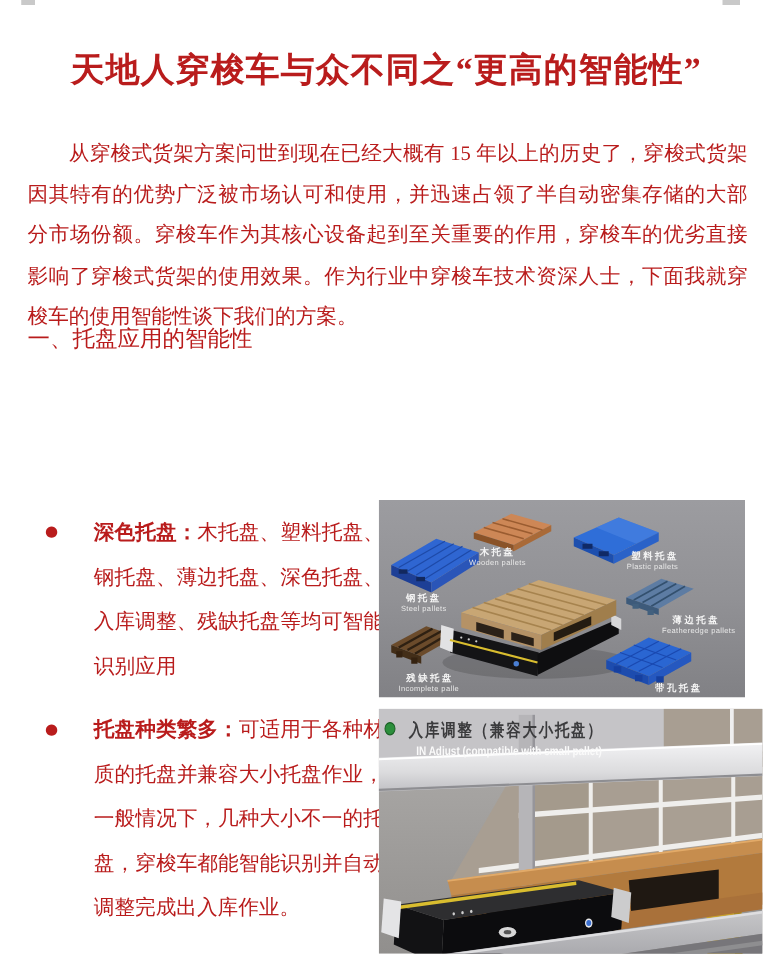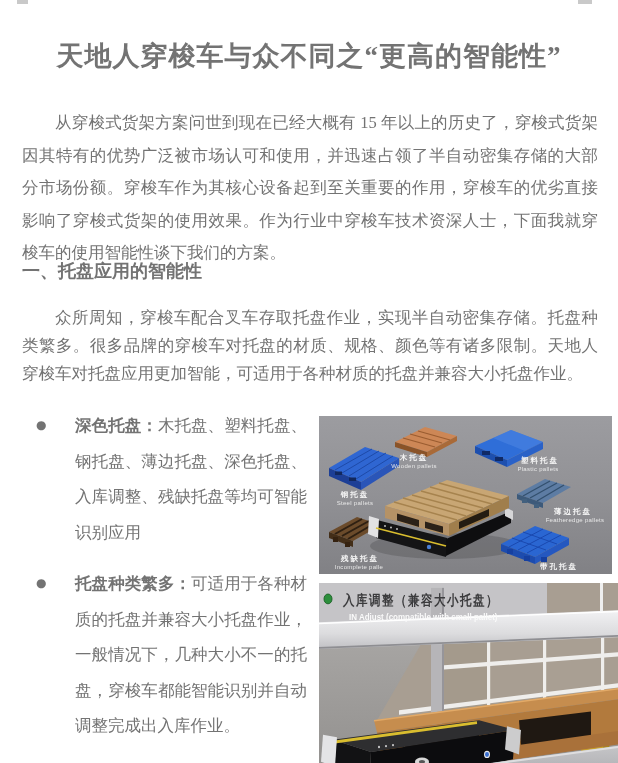--- a/index.html
+++ b/index.html
@@ -1,54 +1,54 @@
 <!DOCTYPE html>
 <html style="--steel-pallet-blue: #2f66d2; --plastic-pallet-blue: #2f6ed8; --holed-pallet-blue: #2a66d2; --featheredge-blue: #5d7ca3; --wood-orange: #cd8756; --wood-tan: #c8a674; --dark-wood-brown: #6b4b2b; --shuttle-yellow: #d9bd2f; --caption-green: #2c8f3c; --photo-gray-bg: #8f8f93;"><head>
 <meta charset="utf-8">
 <style>
   html,body{margin:0;padding:0;background:#ffffff;}
   .page{
     position:relative;width:618px;height:763px;background:#ffffff;
-    font-family:"Liberation Serif","DejaVu Serif",serif;color:#737373;
+    font-family:"Liberation Serif","DejaVu Serif",serif;color:#b91c1c;
     overflow:hidden;
   }
   .corner-mark{position:absolute;top:0;height:4px;background:#c9c9c9;}
   .corner-mark.l{left:17px;width:11px;}
   .corner-mark.r{left:578px;width:14px;}
 
   h1.doc-title{
     position:absolute;top:38px;left:0;right:0;margin:0;
     text-align:center;font-size:27px;font-weight:bold;letter-spacing:1px;
   }
   .para{
     position:absolute;left:22px;width:576px;margin:0;
     font-size:16.5px;text-align:justify;text-justify:inter-ideograph;
   }
   .p1{top:96px;line-height:32.5px;text-indent:33px;margin-top:11px;}
   h2.sec-head{
     position:absolute;left:22px;top:259px;margin:0;
-    font-size:18px;font-weight:bold;
+    font-size:18px;font-weight:normal;
   }
   .p2{top:304px;line-height:28px;text-indent:33px;}
 
   .bullet{
     position:absolute;left:22px;width:232px;padding-left:53px;
     font-size:16.5px;line-height:35.5px;text-align:justify;
     text-justify:inter-ideograph;
   }
   .bullet .dot{
     position:absolute;left:14px;top:0;width:20px;
     font-size:12px;line-height:35.5px;
     font-family:"DejaVu Sans","Liberation Sans",sans-serif;
   }
   .b1{top:408px;}
   .b2{top:566px;}
   .bullet b{font-weight:bold;}
 
-  figure.photo{position:absolute;margin:16px;padding:0;}
+  figure.photo{position:absolute;margin:0;padding:0;}
   .fig1{left:303px;top:400px;width:293px;height:158px;}
   .fig2{left:303px;top:567px;width:307px;height:240px;}
   figure.photo svg{display:block;width:100%;height:100%;}
 
   .figtext{
     font-family:"Liberation Sans","DejaVu Sans",sans-serif;
     fill:#f4f4f4;
   }
   .zh-label{font-size:7.5px;font-weight:bold;letter-spacing:2px;}
   .en-label{font-size:6px;letter-spacing:0.3px;fill:#e8e8e8;}
@@ -71,21 +71,20 @@
 
   <div class="corner-mark l"></div>
   <div class="corner-mark r"></div>
 
   <h1 class="doc-title">天地人穿梭车与众不同之“更高的智能性”</h1>
 
   <p class="para p1">从穿梭式货架方案问世到现在已经大概有 15 年以上的历史了，穿梭式货架因其特有的优势广泛被市场认可和使用，并迅速占领了半自动密集存储的大部分市场份额。穿梭车作为其核心设备起到至关重要的作用，穿梭车的优劣直接影响了穿梭式货架的使用效果。作为行业中穿梭车技术资深人士，下面我就穿梭车的使用智能性谈下我们的方案。</p>
 
   <h2 class="sec-head">一、托盘应用的智能性</h2>
 
-  <p class="para p2">众所周知，穿梭车配合叉车存取托盘作业，实现半自动密集存储。托盘种类繁多。很多品牌的穿梭车对托盘的材质、规格、颜色等有诸多限制。天地人穿梭车对托盘应用更加智能，可适用于各种材质的托盘并兼容大小托盘作业。</p>
 
   <div class="bullet b1">
     <span class="dot">●</span><b>深色托盘：</b><span>木托盘、塑料托盘、钢托盘、薄边托盘、深色托盘、入库调整、残缺托盘等均可智能识别应用</span>
   </div>
 
   <div class="bullet b2">
     <span class="dot">●</span><b>托盘种类繁多：</b><span>可适用于各种材质的托盘并兼容大小托盘作业，一般情况下，几种大小不一的托盘，穿梭车都能智能识别并自动调整完成出入库作业。</span>
   </div>
 
   <figure class="photo fig1">

